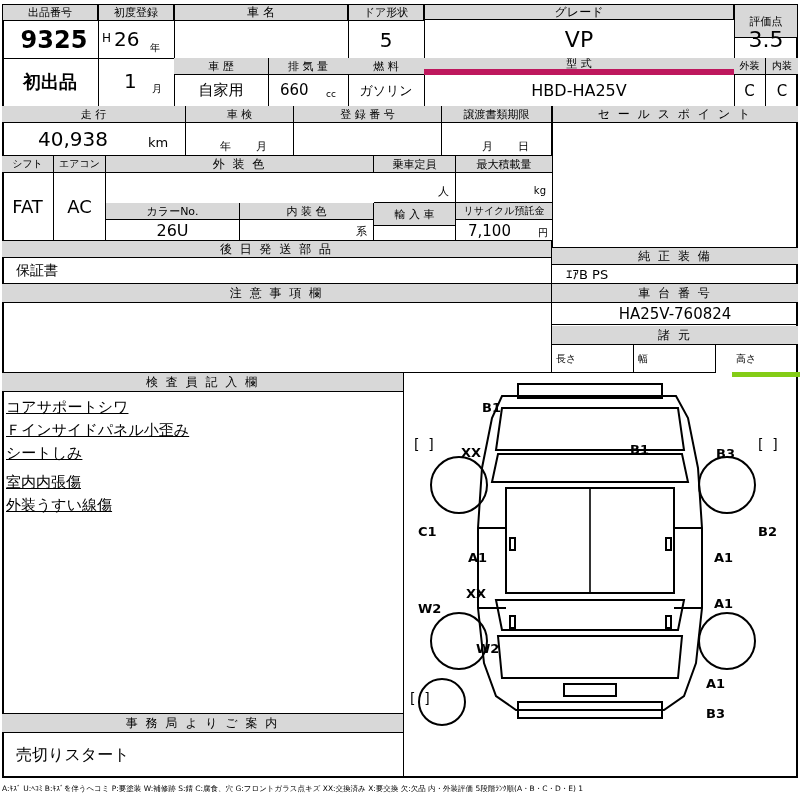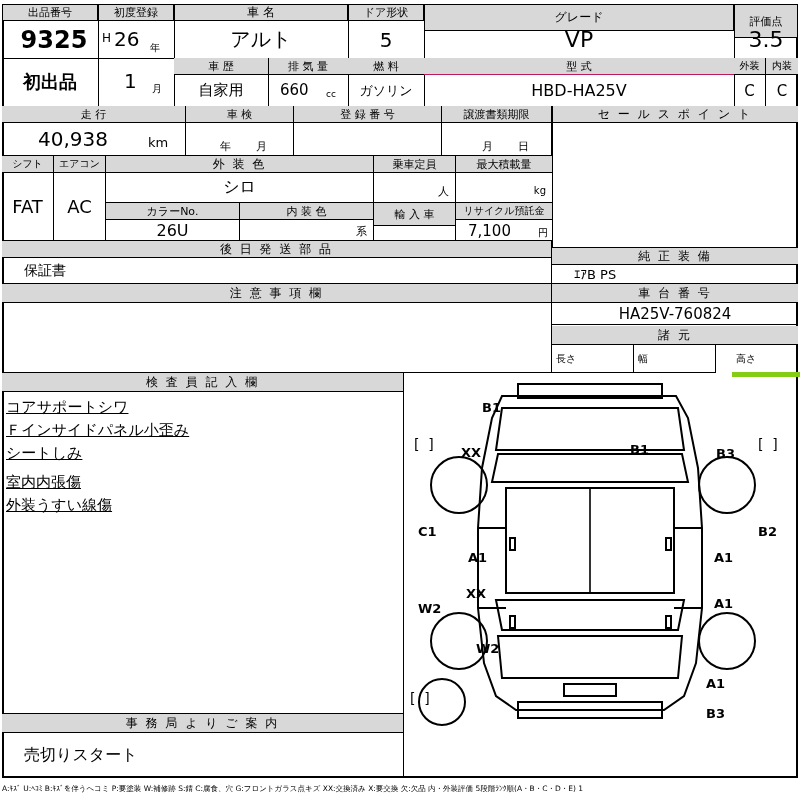--- a/index.html
+++ b/index.html
@@ -25,21 +25,21 @@
   .t13{font-size:13px;}
   .t14{font-size:14px;}
   .t15{font-size:15px;}
   .t16{font-size:16px;}
   .t18{font-size:18px;}
   .t20{font-size:20px;}
   .t22{font-size:22px;}
   .t24{font-size:24px;padding-left:8px;}
   .bold{font-weight:bold;}
   .pad4{padding-left:4px;}
-  .pad6{padding-left:22px;}
+  .pad6{padding-left:14px;}
   .gap{letter-spacing:2px;}
 
   
   #diagram{position:absolute;left:406px;top:378px;width:393px;height:345px;}
   .mark{position:absolute;font-size:13px;font-weight:bold;font-family:"DejaVu Sans",sans-serif;}
   .wheel{position:absolute;border:2px solid #000;border-radius:50%;}
   .brk{position:absolute;font-size:14px;}
 
   .uline{text-decoration:underline;}
   .footnote{position:absolute;left:2px;top:784px;width:796px;font-size:7.5px;white-space:nowrap;}
@@ -50,51 +50,50 @@
 <body>
 
 <div id="sheet">
 
   <div class="bx" style="left:2px;top:4px;width:796px;height:774px;border:2px solid #000;"></div>
 
   <div class="bx hdr ctr t11" style="left:2px;top:4px;width:96px;height:17px;">出品番号</div>
   <div class="bx hdr ctr t11" style="left:98px;top:4px;width:76px;height:17px;">初度登録</div>
   <div class="bx hdr ctr t12" style="left:174px;top:4px;width:174px;height:17px;">車 名</div>
   <div class="bx hdr ctr t11" style="left:348px;top:4px;width:76px;height:17px;">ドア形状</div>
-  <div class="bx hdr ctr t12" style="left:424px;top:4px;width:310px;height:27px;">グレード</div>
+  <div class="bx hdr ctr t12" style="left:424px;top:4px;width:310px;height:16px;">グレード</div>
   <div class="bx hdr ctr t11" style="left:734px;top:4px;width:64px;height:34px;">評価点</div>
 
   <div class="bx ctr t24 bold nb" style="left:2px;top:21px;width:96px;height:37px;">9325</div>
   <div class="bx nb" style="left:98px;top:21px;width:76px;height:37px;">
     <span class="t12" style="position:absolute;left:4px;top:10px;">H</span>
     <span class="t20" style="position:absolute;left:16px;top:6px;">26</span>
     <span class="t10" style="position:absolute;left:52px;top:20px;">年</span>
   </div>
-  <div class="bx ctr t20 nb" style="left:174px;top:21px;width:174px;height:37px;">アルト</div>
   <div class="bx ctr t20 nb" style="left:348px;top:21px;width:76px;height:37px;">5</div>
   <div class="bx ctr t22 nb" style="left:424px;top:21px;width:310px;height:37px;">VP</div>
   <div class="bx ctr t22 nb" style="left:734px;top:21px;width:64px;height:37px;">3.5</div>
 
   <div class="vsep" style="left:98px;top:4px;height:102px;"></div>
   <div class="vsep" style="left:174px;top:4px;height:102px;"></div>
   <div class="vsep" style="left:348px;top:4px;height:102px;"></div>
   <div class="vsep" style="left:424px;top:4px;height:102px;"></div>
   <div class="vsep" style="left:734px;top:4px;height:102px;"></div>
   <div class="hsep" style="left:2px;top:58px;width:796px;"></div>
 
   <div class="bx ctr t18 bold nb" style="left:2px;top:58px;width:96px;height:48px;">初出品</div>
   <div class="bx nb" style="left:98px;top:58px;width:76px;height:48px;">
     <span class="t20" style="position:absolute;left:26px;top:11px;">1</span>
     <span class="t10" style="position:absolute;left:54px;top:24px;">月</span>
   </div>
 
   <div class="bx hdr ctr t11 nb" style="left:174px;top:58px;width:94px;height:17px;border-bottom:1px solid #000;">車 歴</div>
   <div class="bx hdr ctr t11 nb" style="left:268px;top:58px;width:80px;height:17px;border-bottom:1px solid #000;">排 気 量</div>
   <div class="bx hdr ctr t11 nb" style="left:348px;top:58px;width:76px;height:17px;border-bottom:1px solid #000;">燃 料</div>
-  <div class="bx hdr ctr t11 nb" style="left:424px;top:58px;width:310px;height:17px;border-bottom:1px solid #be185d;">型 式</div>
+  <div class="bx hdr ctr t11 nb" style="left:424px;top:58px;width:310px;height:17px;border-bottom:6px solid #be185d;">型 式</div>
   <div class="bx hdr ctr t10 nb" style="left:734px;top:58px;width:32px;height:17px;border-bottom:1px solid #000;border-right:1px solid #000;">外装</div>
   <div class="bx hdr ctr t10 nb" style="left:766px;top:58px;width:32px;height:17px;border-bottom:1px solid #000;">内装</div>
 
   <div class="bx ctr t15 nb" style="left:174px;top:75px;width:94px;height:31px;">自家用</div>
   <div class="bx nb" style="left:268px;top:75px;width:80px;height:31px;">
     <span class="t15" style="position:absolute;left:12px;top:6px;">660</span>
     <span class="t9" style="position:absolute;left:58px;top:14px;">cc</span>
   </div>
   <div class="bx ctr t13 nb" style="left:348px;top:75px;width:76px;height:31px;">ガソリン</div>
   <div class="bx ctr t16 nb" style="left:424px;top:75px;width:310px;height:31px;">HBD-HA25V</div>
@@ -129,21 +128,20 @@
 
   <div class="bx hdr ctr t10 nb" style="left:2px;top:156px;width:52px;height:17px;border-right:1px solid #000;border-bottom:1px solid #000;">シフト</div>
   <div class="bx hdr ctr t10 nb" style="left:54px;top:156px;width:52px;height:17px;border-right:1px solid #000;border-bottom:1px solid #000;">エアコン</div>
   <div class="bx hdr ctr t12 nb gap" style="left:106px;top:156px;width:268px;height:17px;border-right:1px solid #000;border-bottom:1px solid #000;">外 装 色</div>
   <div class="bx hdr ctr t11 nb" style="left:374px;top:156px;width:82px;height:17px;border-right:1px solid #000;border-bottom:1px solid #000;">乗車定員</div>
   <div class="bx hdr ctr t11 nb" style="left:456px;top:156px;width:96px;height:17px;border-bottom:1px solid #000;">最大積載量</div>
 
   <div class="bx ctr t18 nb" style="left:2px;top:173px;width:52px;height:68px;border-right:1px solid #000;border-bottom:1px solid #000;">FAT</div>
   <div class="bx ctr t18 nb" style="left:54px;top:173px;width:52px;height:68px;border-right:1px solid #000;border-bottom:1px solid #000;">AC</div>
 
-  <div class="bx ctr t16 nb" style="left:106px;top:173px;width:268px;height:30px;border-right:1px solid #000;border-bottom:1px solid #000;">シロ</div>
   <div class="bx nb" style="left:374px;top:173px;width:82px;height:30px;border-right:1px solid #000;border-bottom:1px solid #000;">
     <span class="t11" style="position:absolute;right:6px;top:11px;">人</span>
   </div>
   <div class="bx nb" style="left:456px;top:173px;width:96px;height:30px;border-bottom:1px solid #000;">
     <span class="t10" style="position:absolute;right:6px;top:12px;">kg</span>
   </div>
 
   <div class="bx hdr ctr t11 nb" style="left:106px;top:203px;width:134px;height:17px;border-right:1px solid #000;border-bottom:1px solid #000;">カラーNo.</div>
   <div class="bx hdr ctr t11 nb" style="left:240px;top:203px;width:134px;height:17px;border-right:1px solid #000;border-bottom:1px solid #000;">内 装 色</div>
   <div class="bx hdr ctr t11 nb" style="left:374px;top:203px;width:82px;height:23px;border-right:1px solid #000;border-bottom:1px solid #000;">輸 入 車</div>

